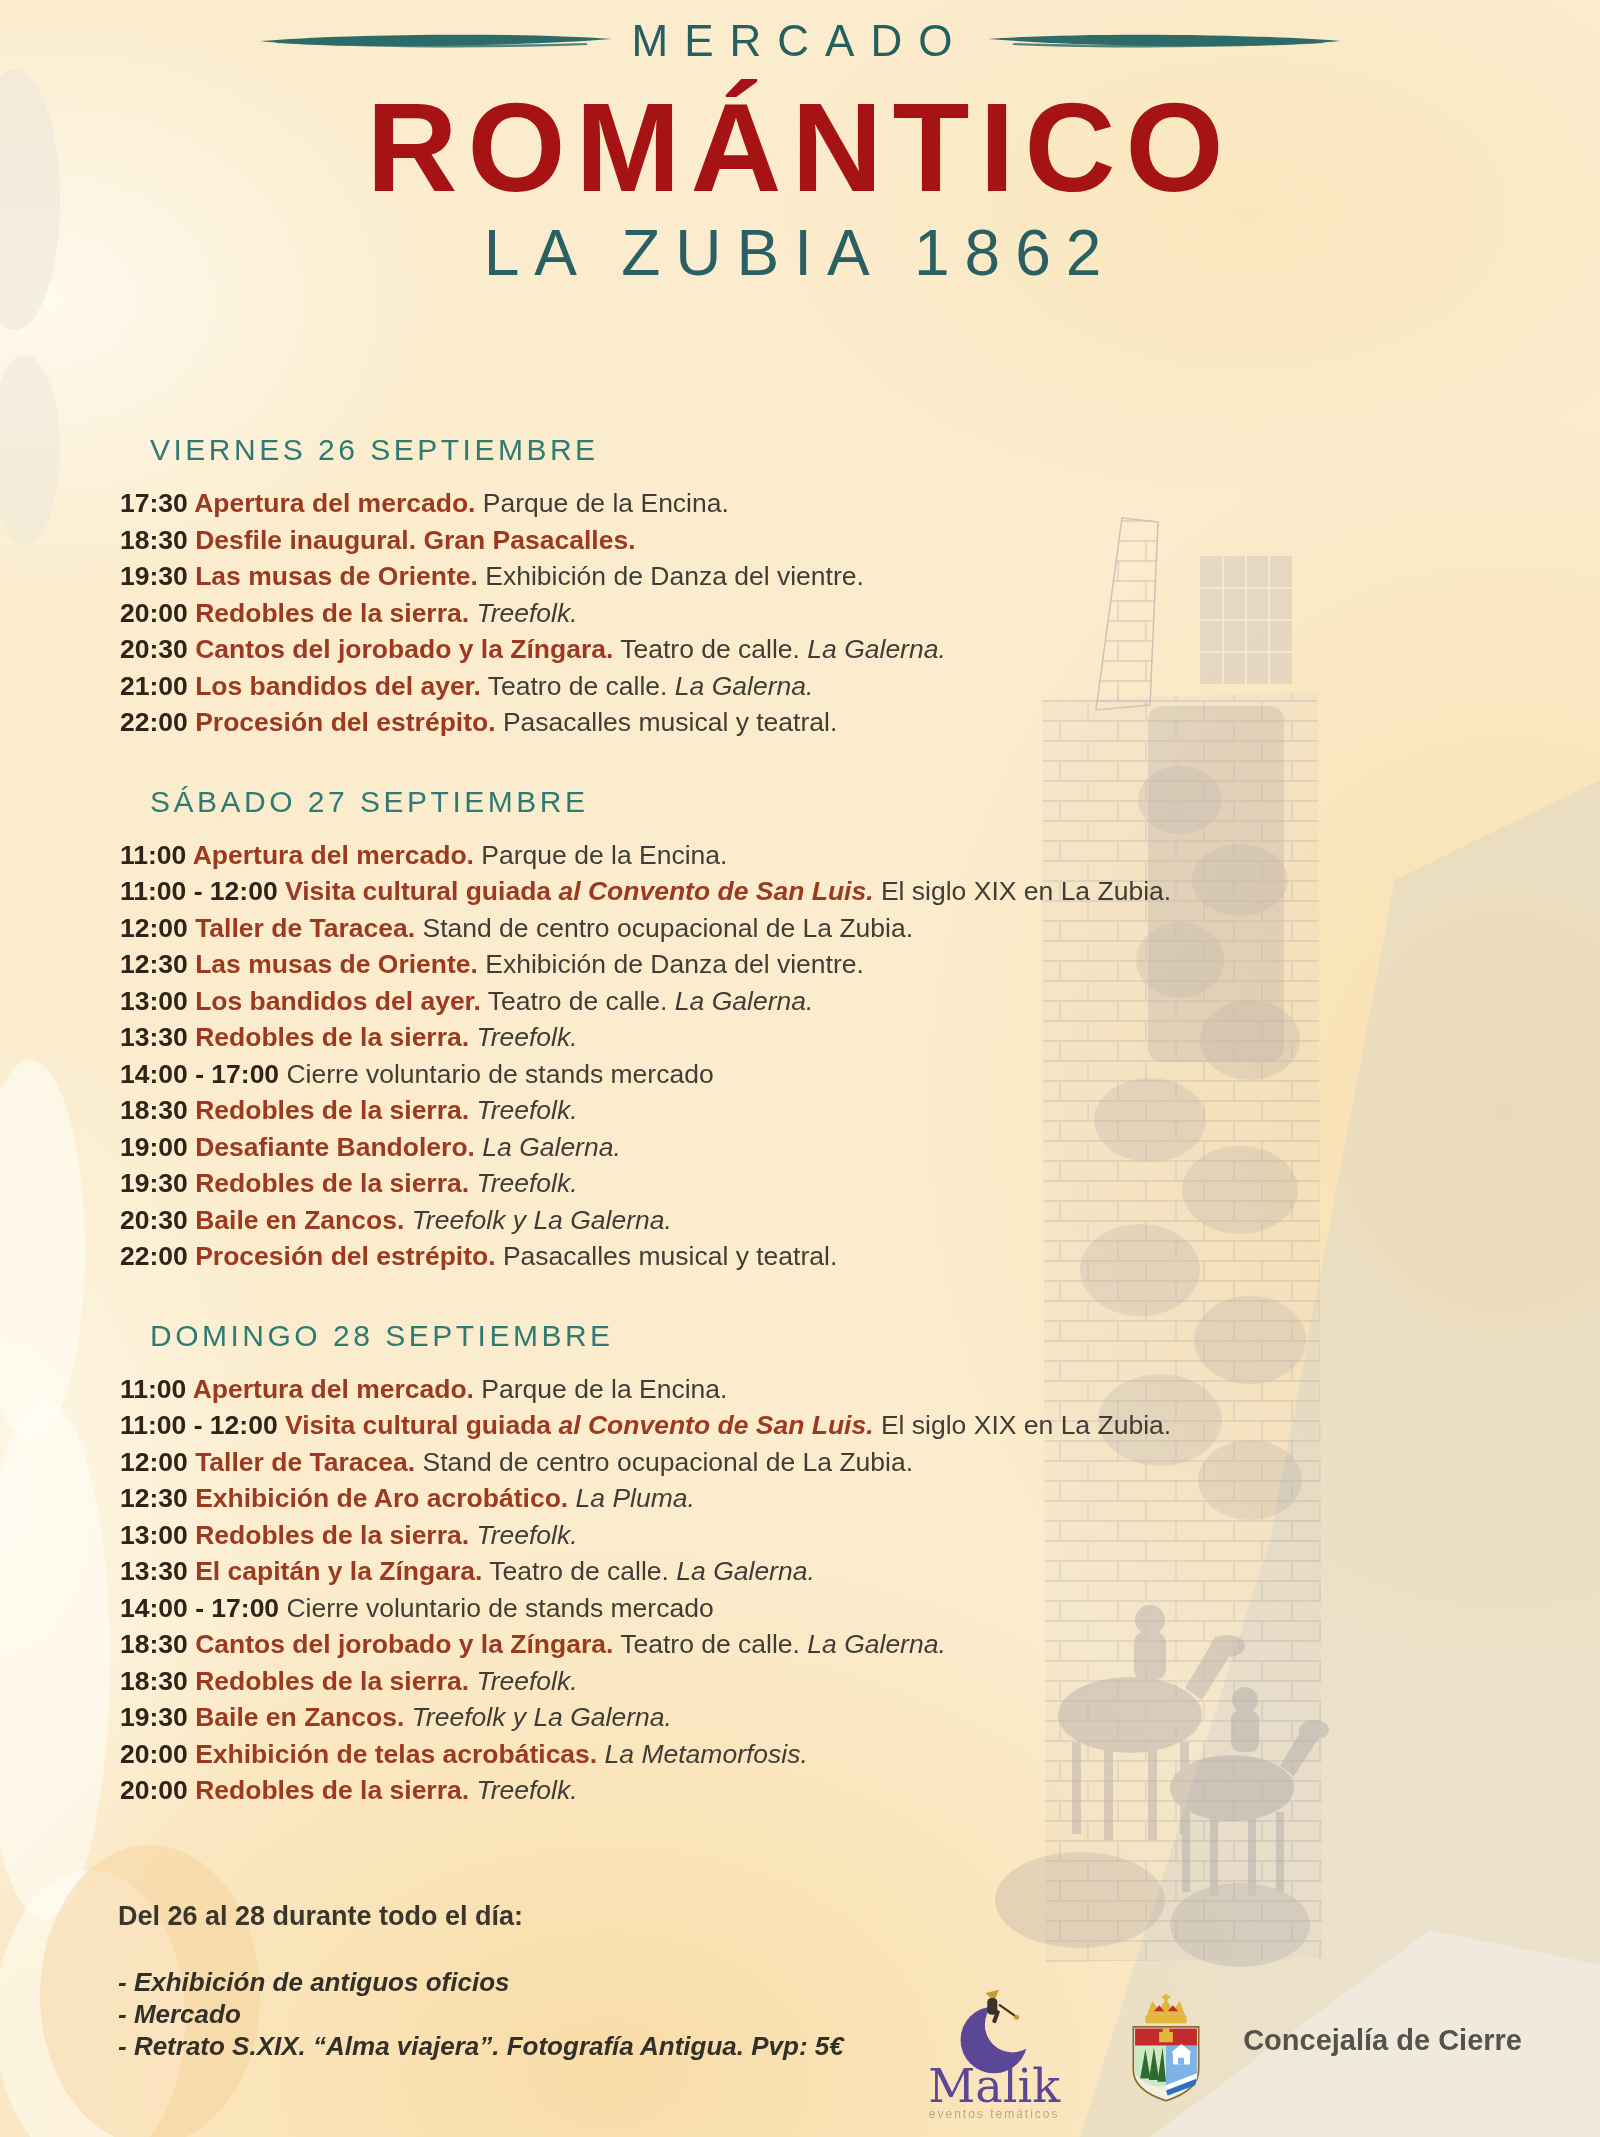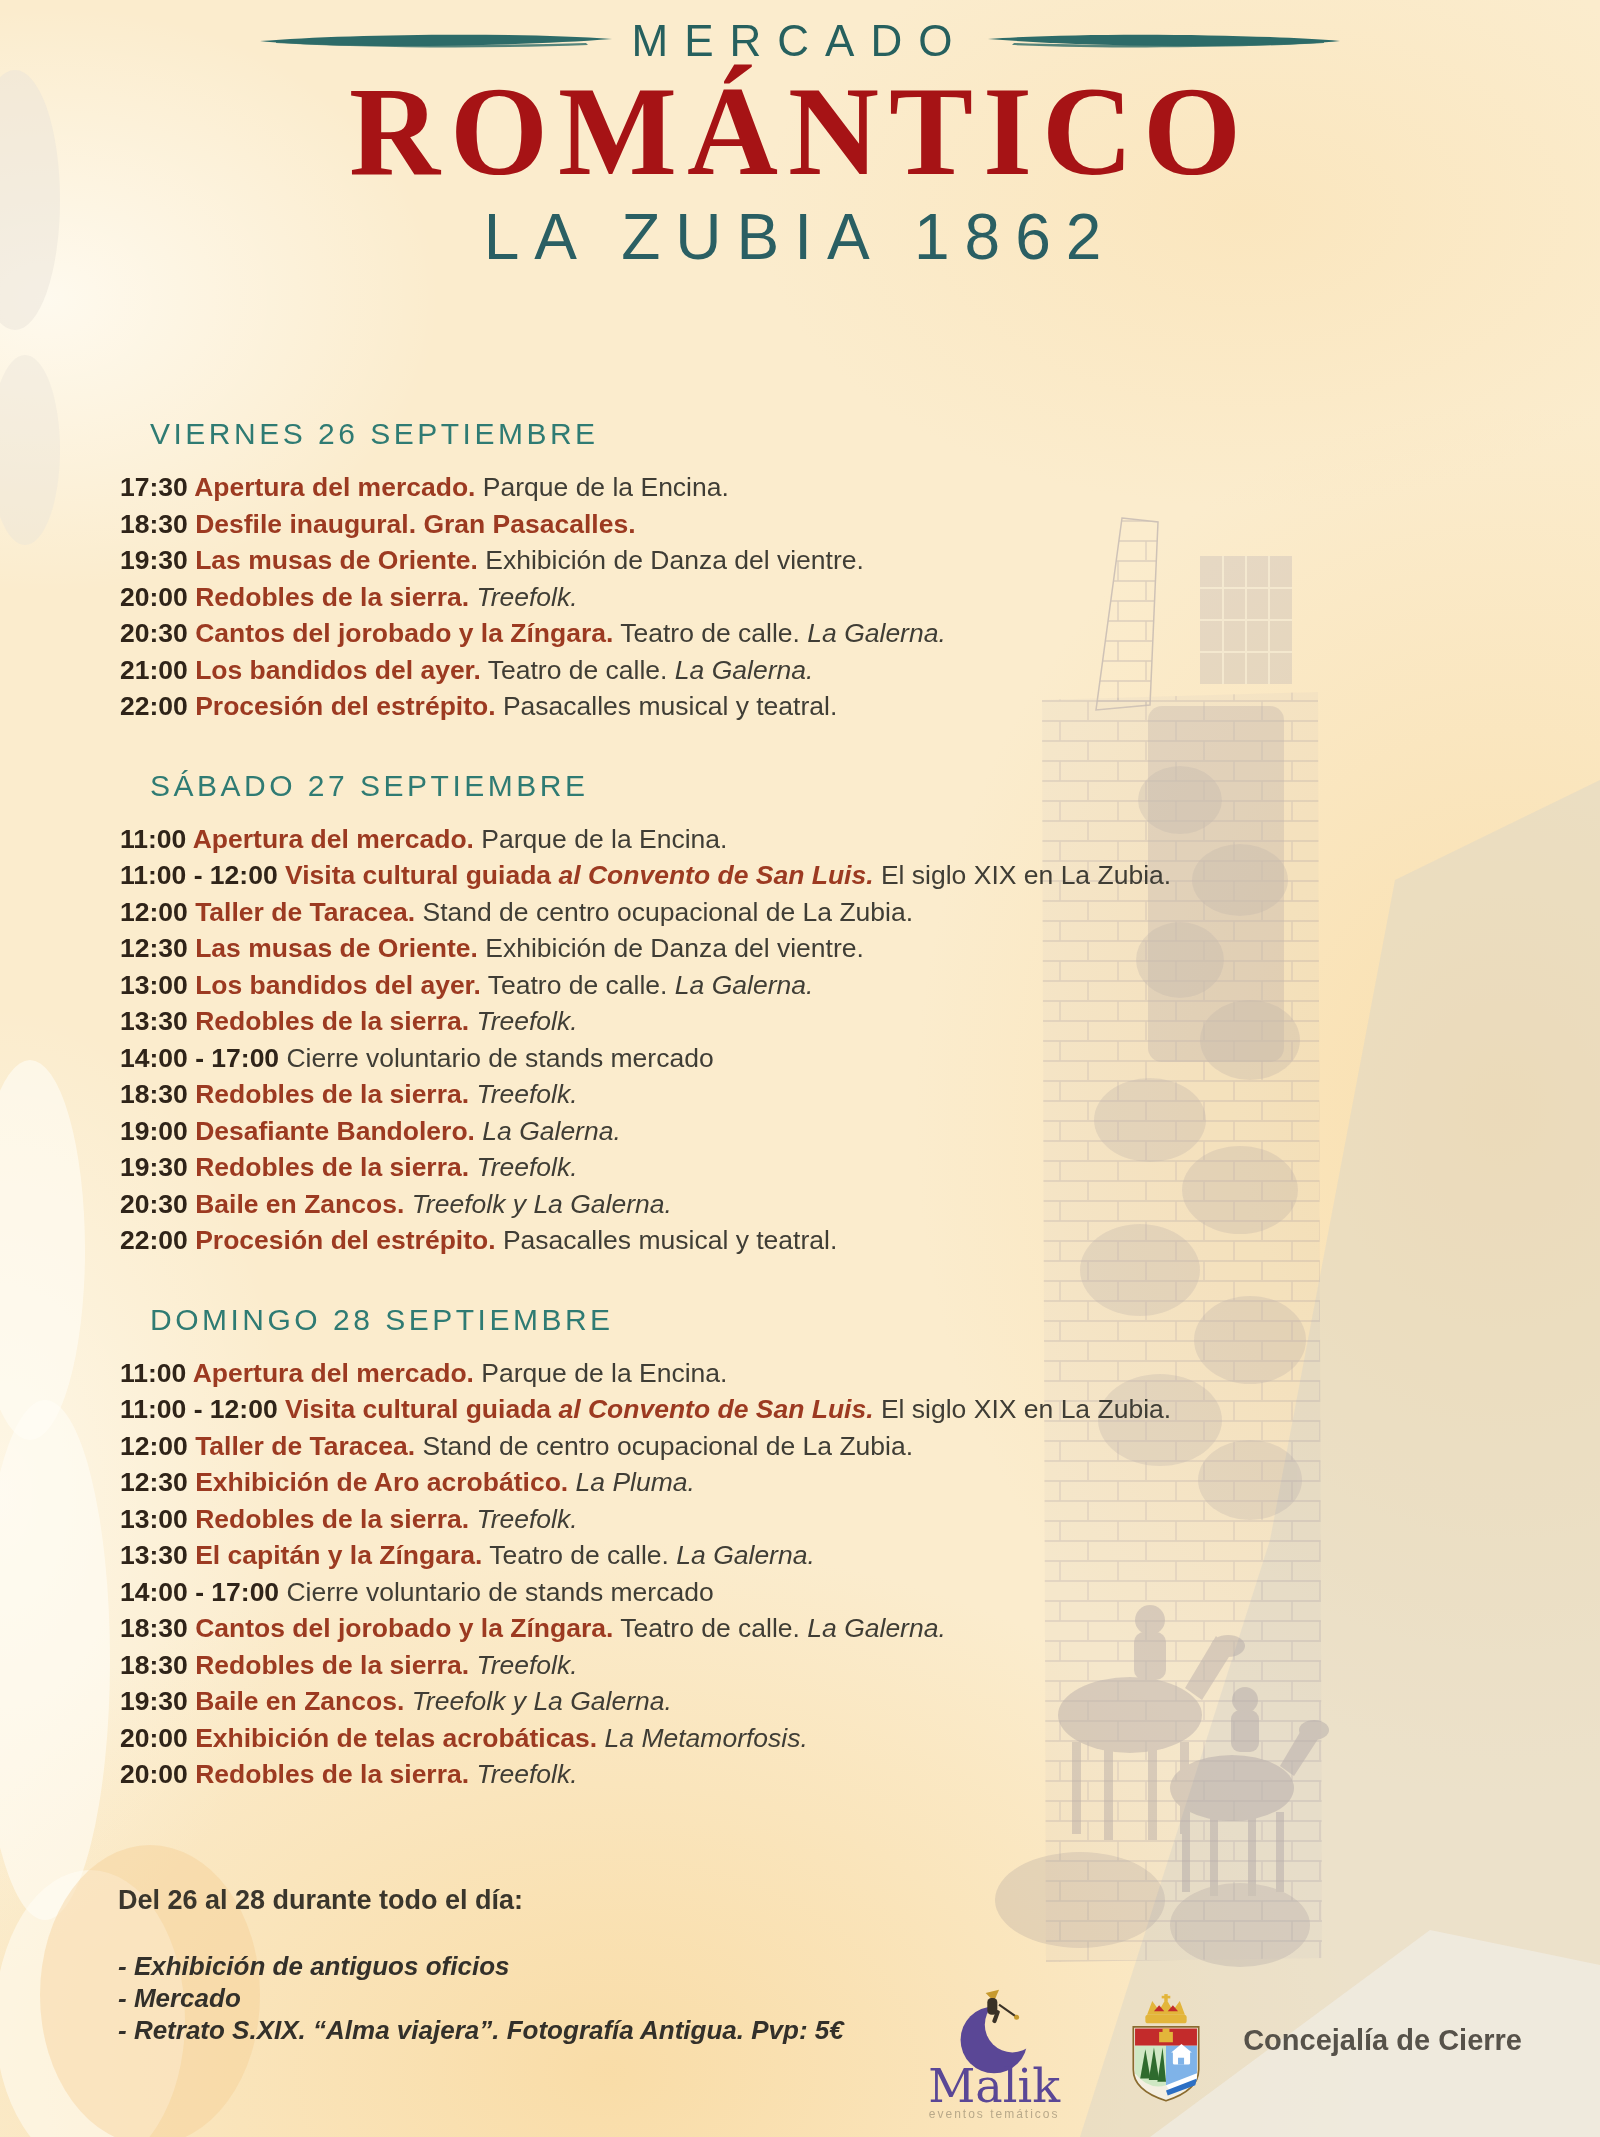--- a/index.html
+++ b/index.html
@@ -16,21 +16,21 @@
   }
   .wm{position:absolute;inset:0;z-index:0;pointer-events:none;}
   .content{position:relative;z-index:1;}
 
   
   header{text-align:center;}
   .kicker-row{display:flex;align-items:center;justify-content:center;gap:16px;padding-top:16px;}
   .kicker{font-size:44px;letter-spacing:16px;color:#26605e;font-weight:400;}
   .stroke{width:360px;height:24px;}
   .poster-title{
-    margin:0 0 0;font-family:Liberation Serif, serif;font-weight:bold;
+    margin:16px 0 0;font-family:Liberation Sans, sans-serif;font-weight:bold;
     font-size:126px;line-height:1.05;letter-spacing:10px;color:#a61315;
   }
   .poster-subtitle{
     margin-top:6px;font-size:64px;line-height:1.05;letter-spacing:15px;
     color:#2a5f63;font-weight:400;
   }
 
   
   .schedule{margin-top:146px;padding:0 60px 0 120px;}
   .day + .day{margin-top:44px;}

